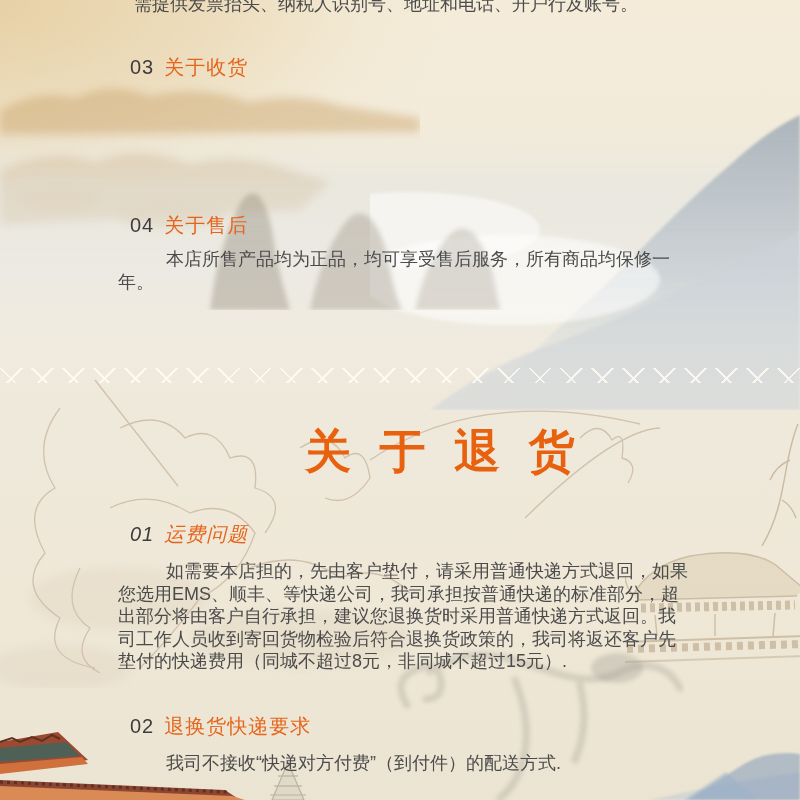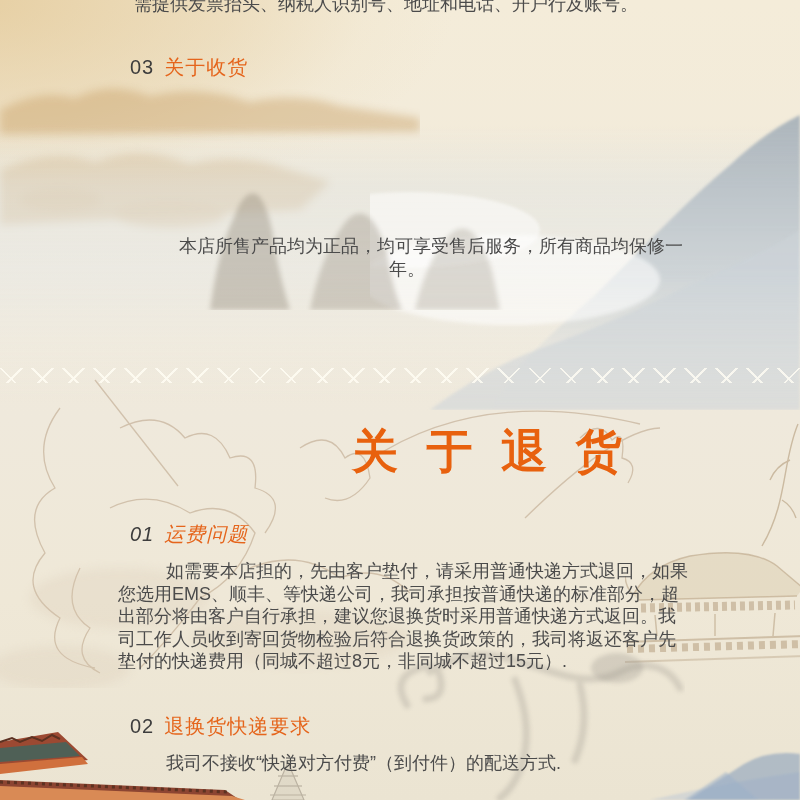--- a/index.html
+++ b/index.html
@@ -29,21 +29,21 @@
   }
   
   .lead-line,.para{color:#4b4b4b;font-size:18px;line-height:22.5px;position:absolute;letter-spacing:0;}
   .para.indent{text-indent:48px;}
   .sec-head{position:absolute;display:flex;gap:10px;font-size:20px;line-height:34px;white-space:nowrap;}
   .sec-num{color:#3d3d3d;letter-spacing:1px;}
   .sec-title{color:#e5651c;letter-spacing:1px;}
   .big-title{
     position:absolute;left:305px;top:427px;
     font-family:"DejaVu Serif","Liberation Serif",serif;font-weight:700;
-    font-size:46px;line-height:48px;letter-spacing:.62em;color:#e8610e;white-space:nowrap;margin-left:47px;
+    font-size:46px;line-height:48px;letter-spacing:.62em;color:#e8610e;white-space:nowrap;
   }
 </style>
 </head>
 <body>
 
 <div class="screen">
 
   <div class="art art-goldscape"></div>
 
   <div class="art" style="left:0;top:40px;width:420px;height:220px;">
@@ -224,21 +224,25 @@
 
   <div class="divider-lace"></div>
 
   <div class="lead-line" style="left:134px;top:-7px;">需提供发票抬头、纳税人识别号、地址和电话、开户行及账号。</div>
 
   <div class="sec-head" style="left:130px;top:50px;">
     <span class="sec-num">03</span>
     <span class="sec-title">关于收货</span>
   </div>
 
-  <div class="para indent" style="left:118px;top:235px;width:578px;text-align:center;">本店所售产品均为正品，均可享受售后服务，所有商品均保修一年。</div>
+  <div class="sec-head" style="left:130px;top:208px;">
+    <span class="sec-num">04</span>
+    <span class="sec-title">关于售后</span>
+  </div>
+  <div class="para indent" style="left:118px;top:248px;width:578px;">本店所售产品均为正品，均可享受售后服务，所有商品均保修一年。</div>
 
   <div class="big-title">关于退货</div>
 
   <div class="sec-head" style="left:130px;top:517px;font-style:italic;">
     <span class="sec-num">01</span>
     <span class="sec-title">运费问题</span>
   </div>
   <div class="para indent" style="left:118px;top:560px;width:575px;">如需要本店担的，先由客户垫付，请采用普通快递方式退回，如果您选用EMS、顺丰、等快递公司，我司承担按普通快递的标准部分，超出部分将由客户自行承担，建议您退换货时采用普通快递方式返回。我司工作人员收到寄回货物检验后符合退换货政策的，我司将返还客户先垫付的快递费用（同城不超过8元，非同城不超过15元）.</div>
 
   <div class="sec-head" style="left:130px;top:709px;">

